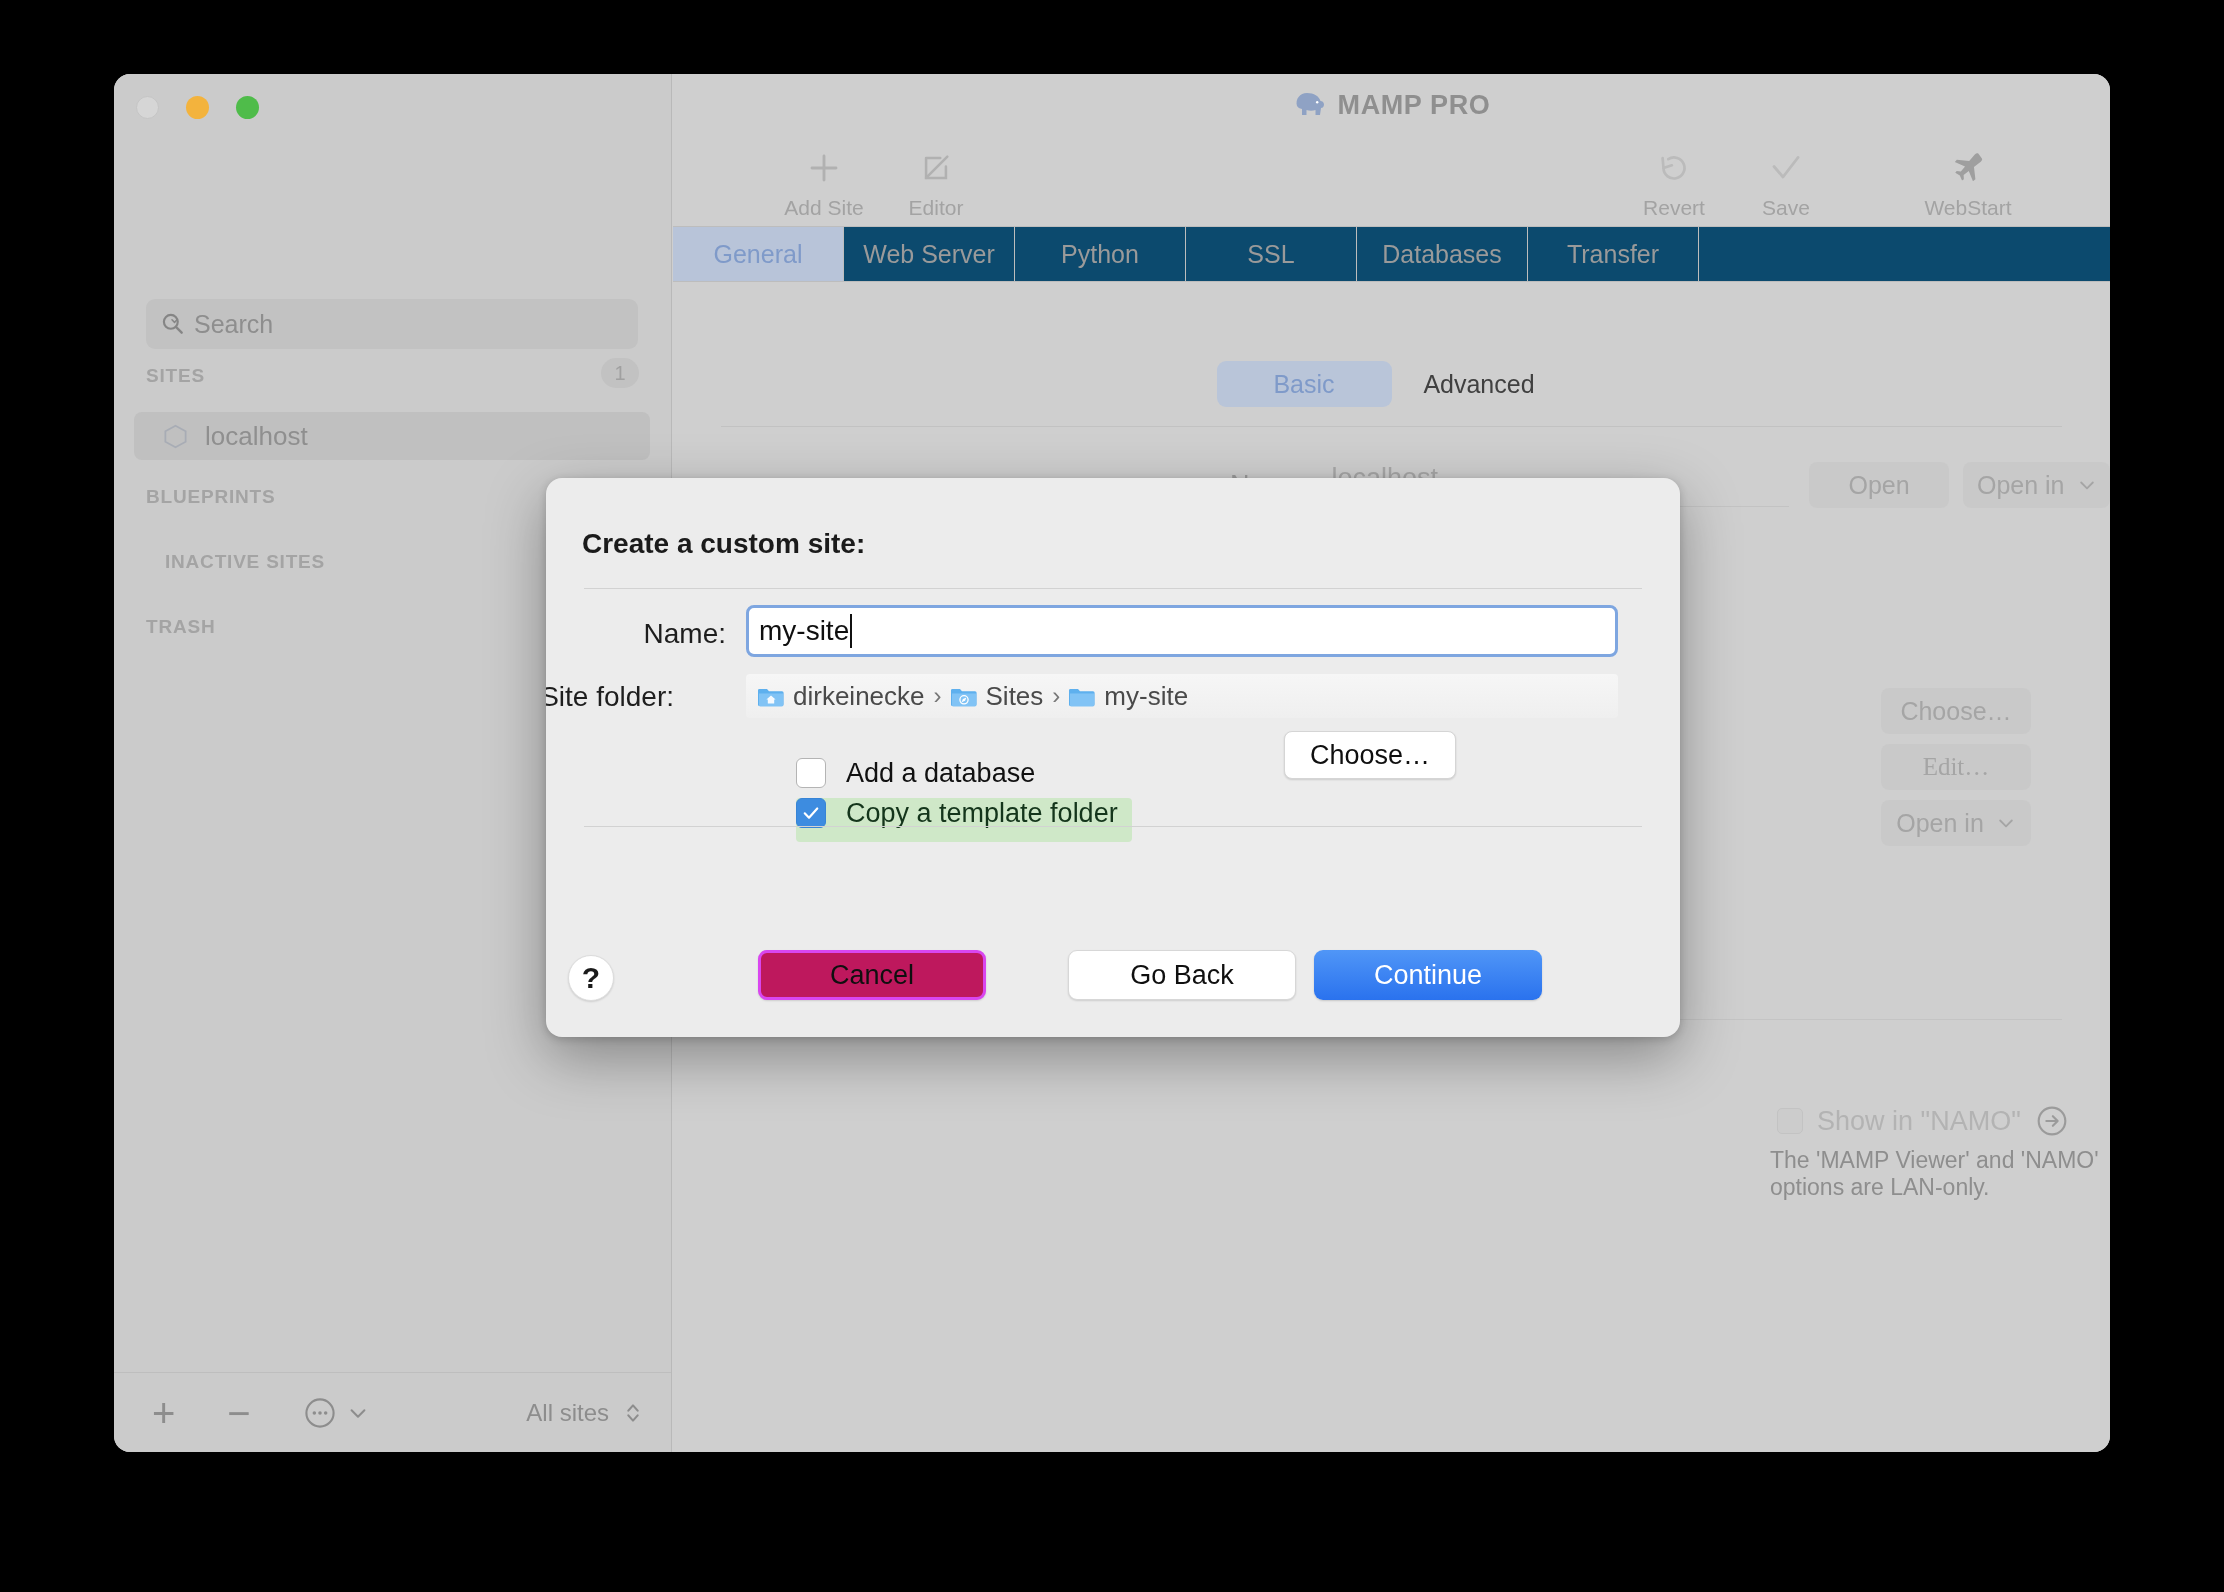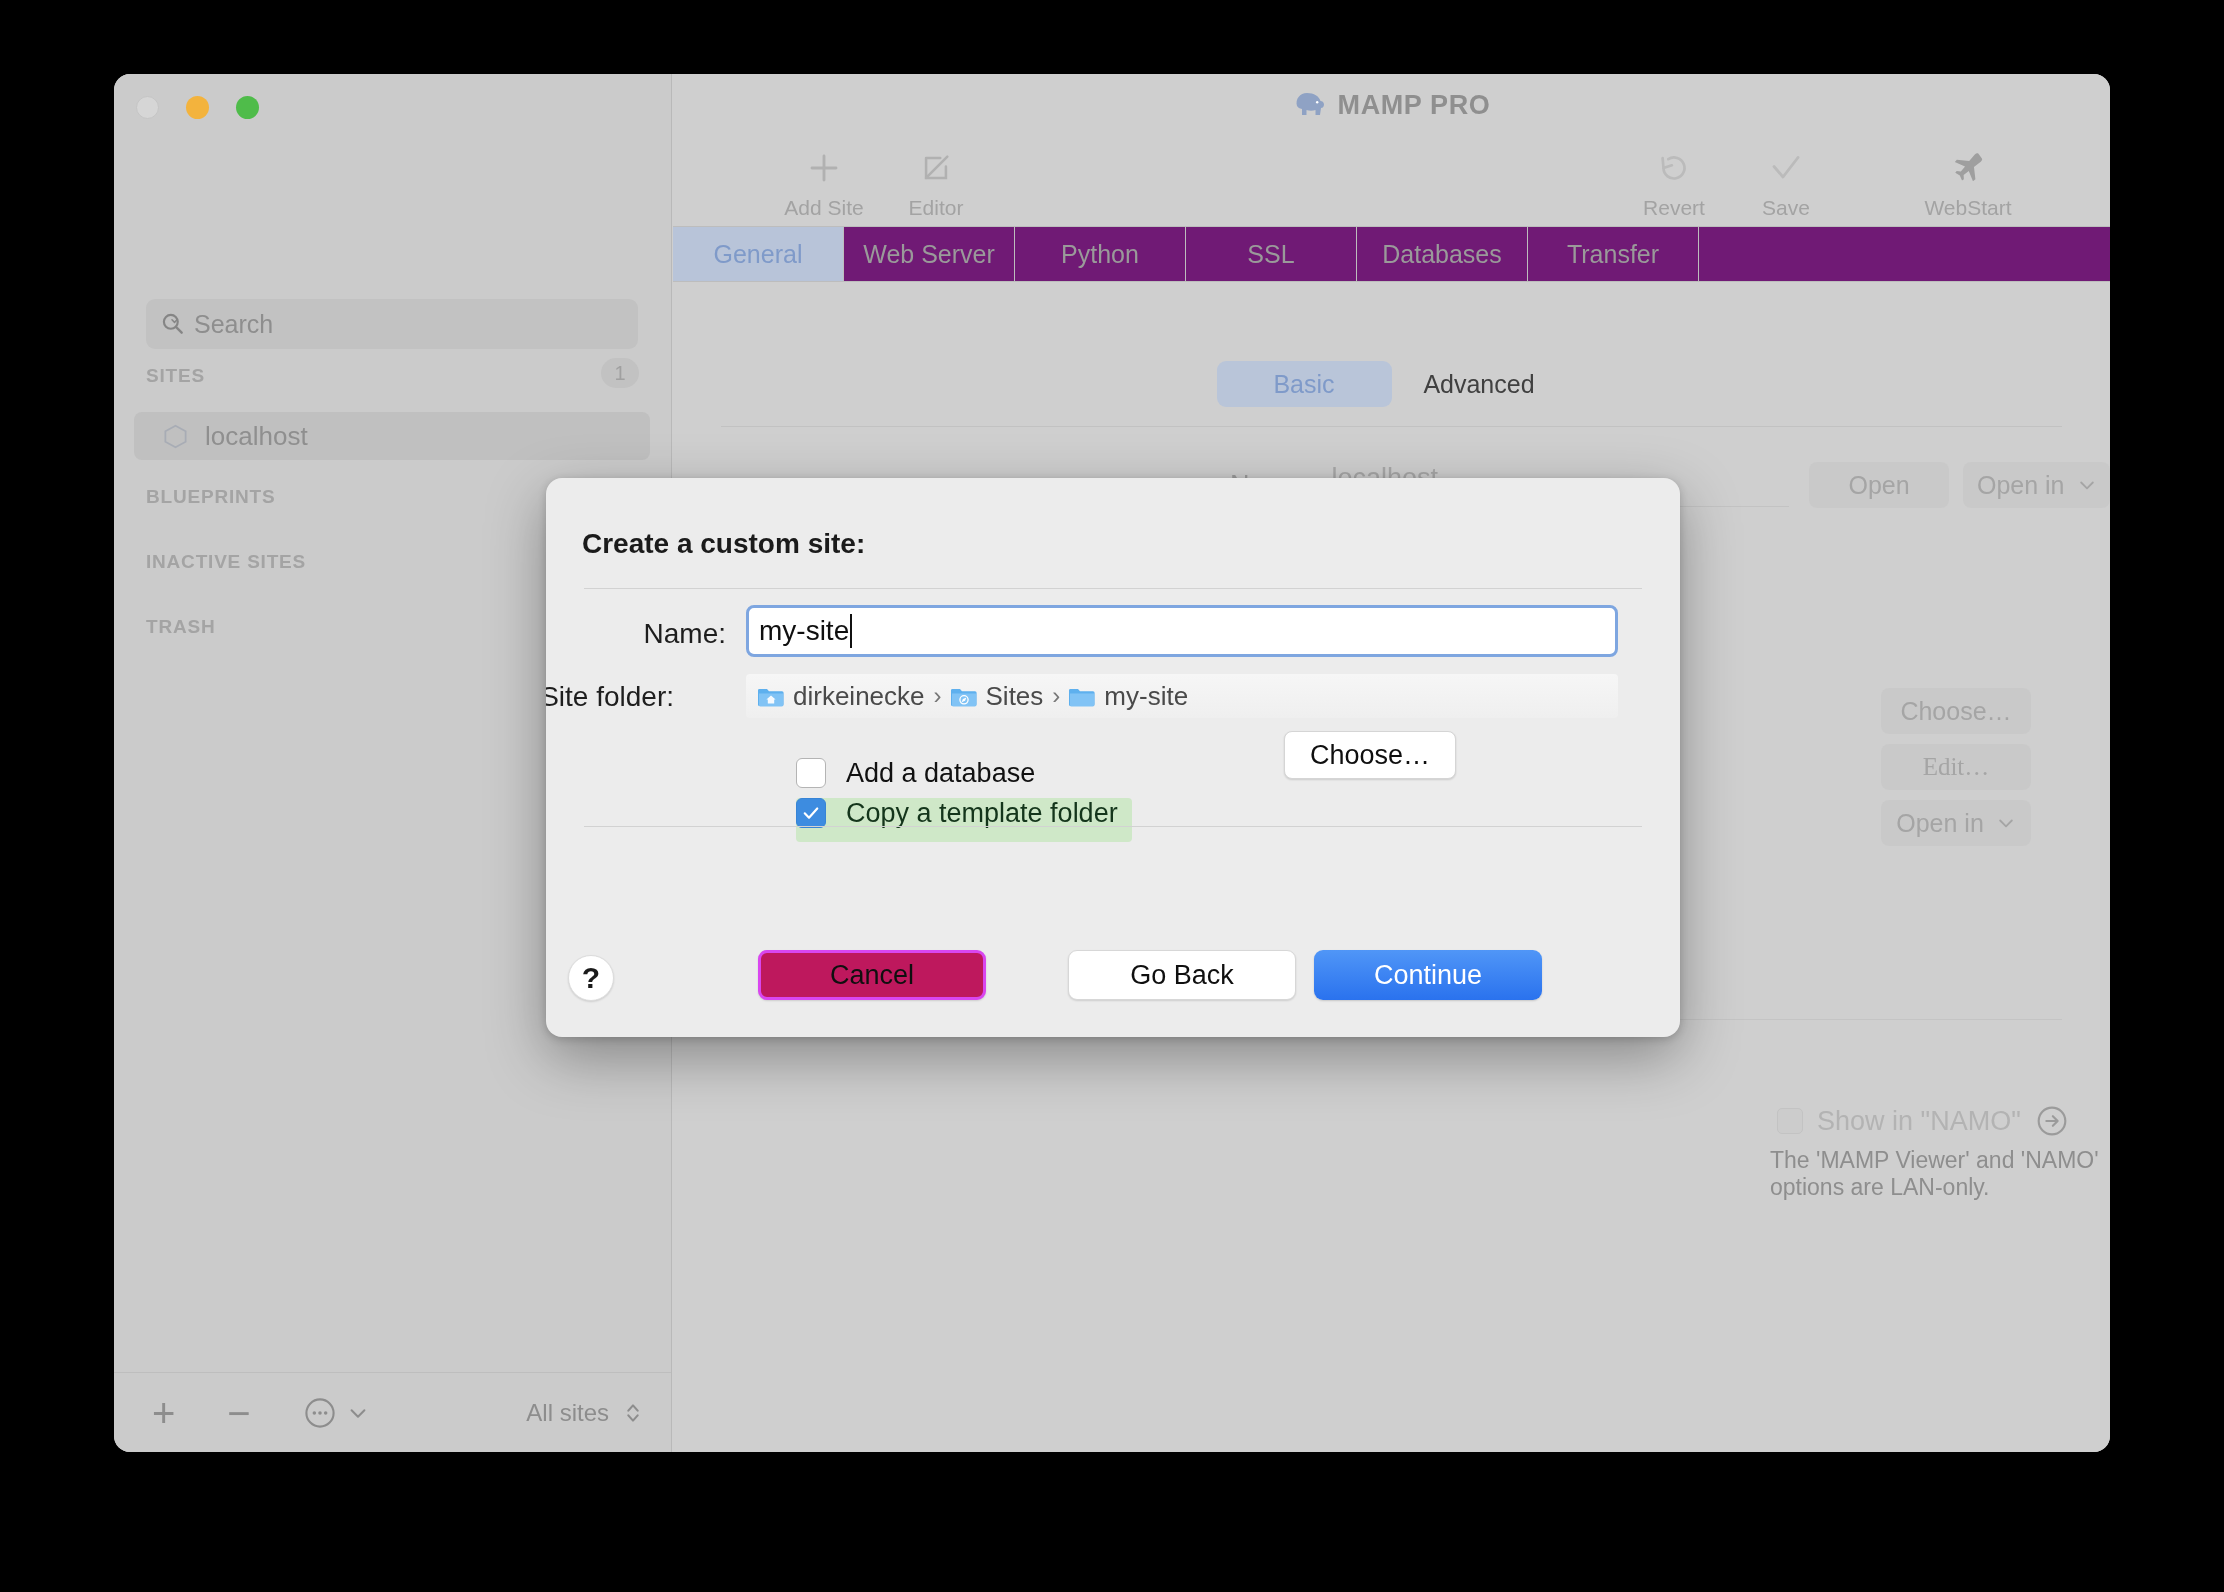--- a/index.html
+++ b/index.html
@@ -48,21 +48,21 @@
   #search-field .mag { width: 26px; height: 26px; opacity: .55; }
   #search-field .ph { font-size: 25px; color: #8e8e8e; }
 
   .side-head {
     position: absolute; left: 32px;
     font-size: 19px; font-weight: bold;
     letter-spacing: .8px; color: #a4a4a4;
   }
   #sites-head      { top: 291px; }
   #blueprints-head { top: 412px; }
-  #inactive-head   { top: 477px; }
+  #inactive-head   { top: 477px; margin-left: 19px; }
   #trash-head      { top: 542px; }
 
   #sites-count {
     position: absolute; right: 32px; top: 284px;
     min-width: 38px; height: 30px; border-radius: 15px;
     background: #c2c2c2; color: #a0a0a0;
     font-size: 20px; display: flex;
     align-items: center; justify-content: center; padding: 0 10px;
   }
   #localhost-row {
@@ -114,21 +114,21 @@
   }
   .tb-item .ic { height: 40px; display: flex; align-items: center; justify-content: center; }
   .tb-item .tlbl { font-size: 21px; color: #a3a3a3; }
 
   #tabbar {
     position: absolute; top: 152px; left: 0;
     width: 100%; height: 56px;
     display: flex;
     border-top: 1px solid #bdbdbd;
     border-bottom: 1px solid #bdbdbd;
-    background: #701a75;
+    background: #0c4a6e;
   }
   .tab {
     width: 171px; height: 100%;
     display: flex; align-items: center; justify-content: center;
     font-size: 25px; color: #9a9a9a;
     border-right: 1px solid #bdbdbd;
   }
   .tab.active { background: #b8c4d9; color: #7f9ac9; }
   .tab.blank { flex: 1; border-right: none; }
 

